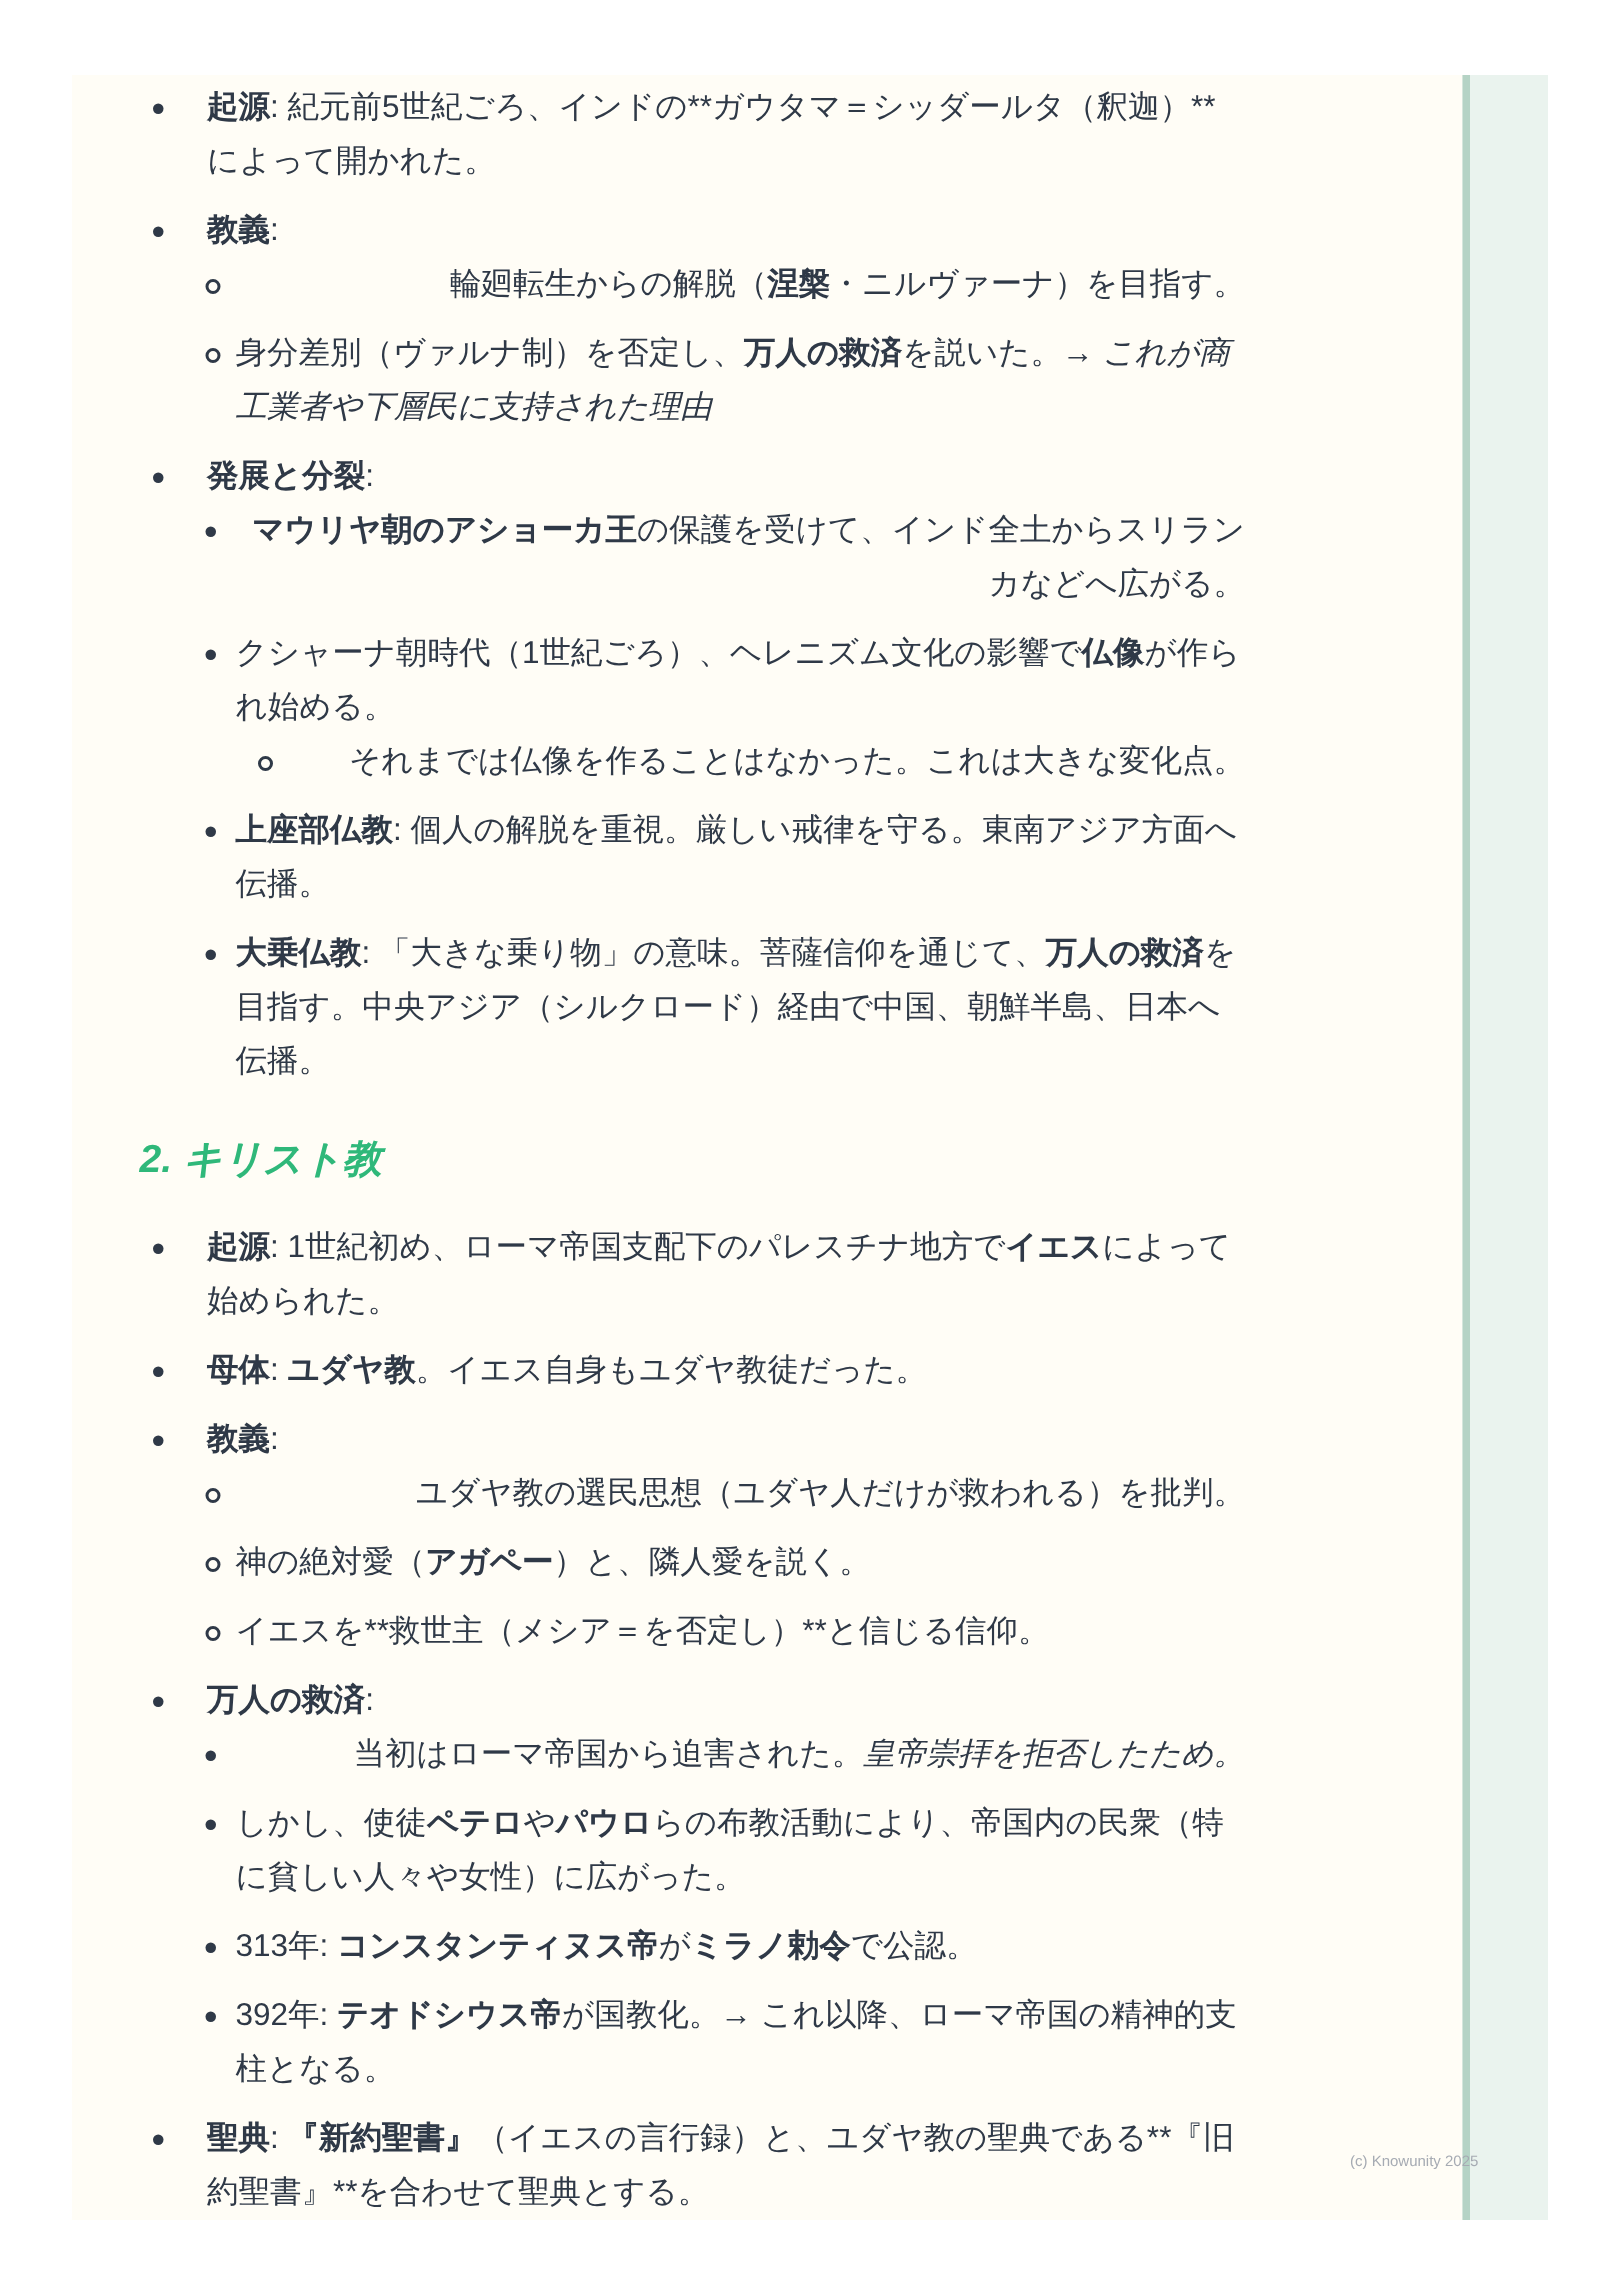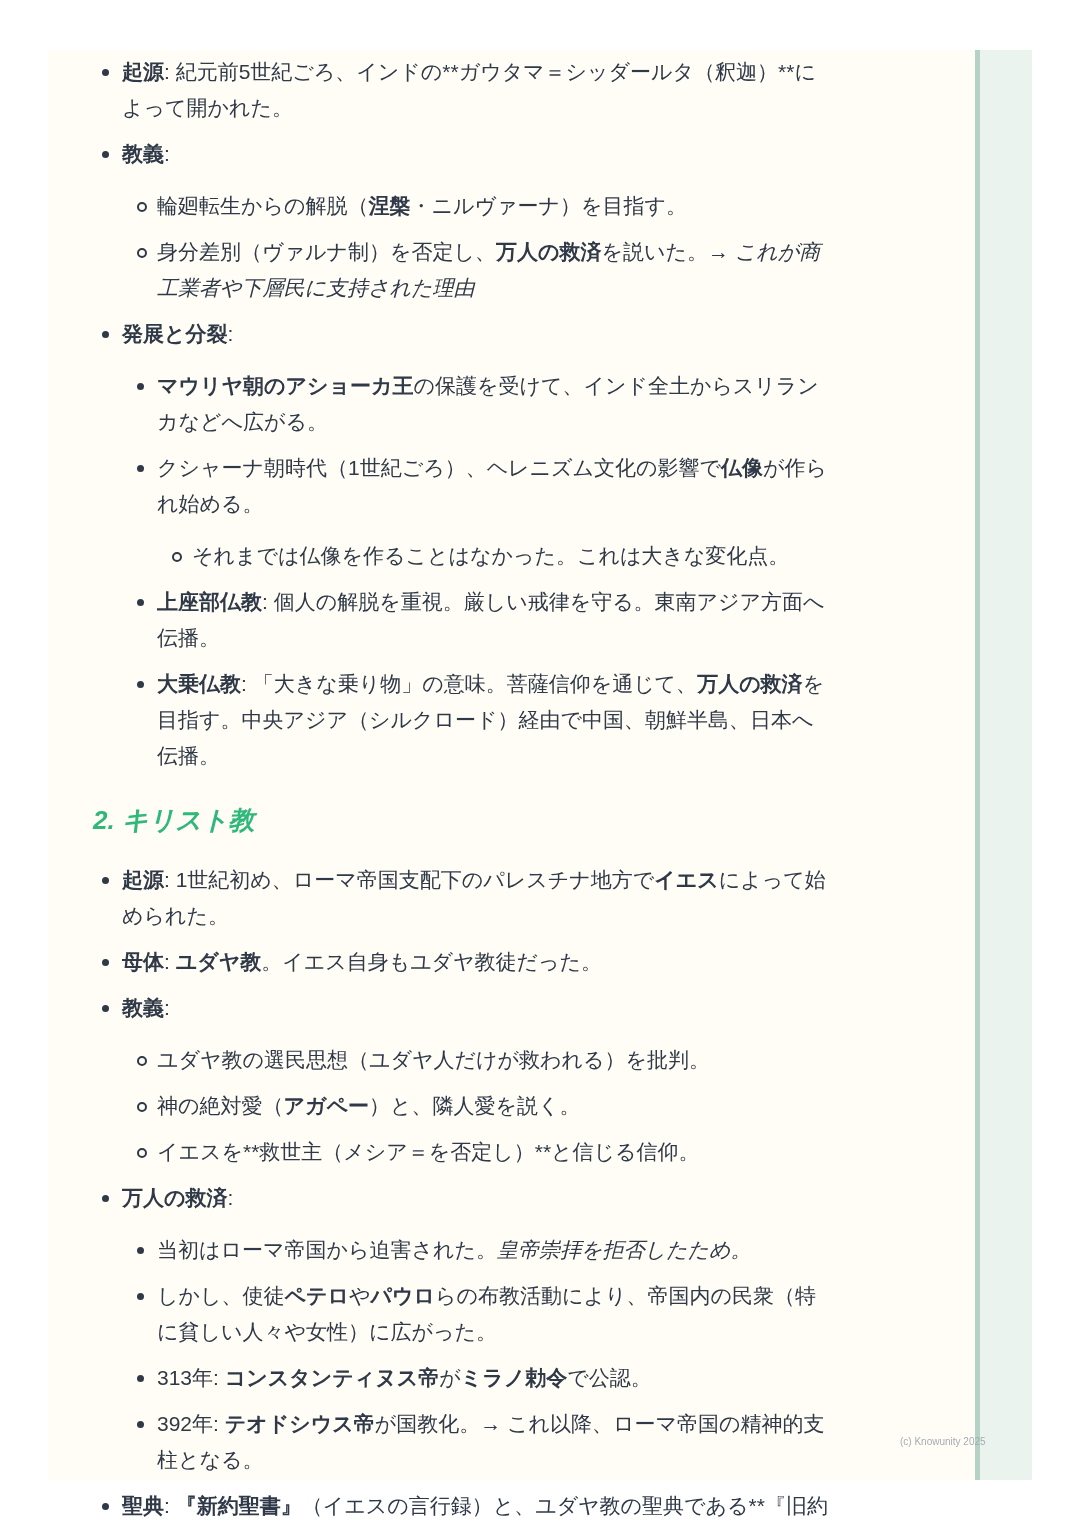--- a/index.html
+++ b/index.html
@@ -26,25 +26,25 @@
   }
   .content {
     position: absolute;
     left: 0; top: 4px;
     width: 782px;
     color: #2f3947;
     font-size: 21px;
     line-height: 36px;
   }
   .item { display: flex; margin-top: 10px; }
-  .item.l1 { margin-left: 52px; }
+  .item.l1 { margin-left: 52px; gap: 16px; }
   .item.l2 { margin-left: 87px; }
   .item.l3 { margin-left: 122px; }
   
-  .item.l1 + .item.l2, .item.l2 + .item.l3 { margin-top: 16px; }
+  .item.l1 + .item.l2, .item.l2 + .item.l3 { margin-top: 0; text-align: right; }
   .content > .item:first-child { margin-top: 0; }
   .marker { width: 22px; flex: none; position: relative; }
   .marker.disc::after {
     content: ""; position: absolute;
     left: 2px; top: 15px;
     width: 7px; height: 7px; border-radius: 50%;
     background: #2f3947;
   }
   .marker.circle::after {
     content: ""; position: absolute;

